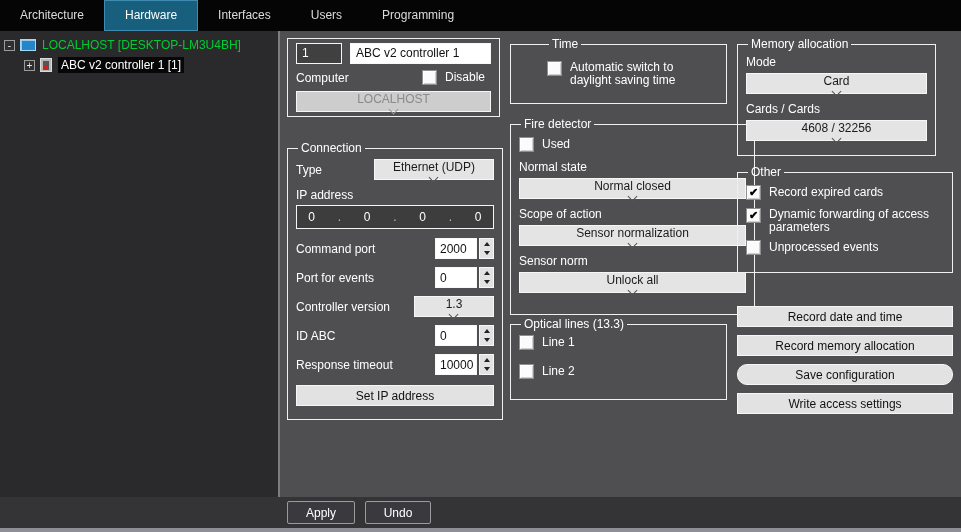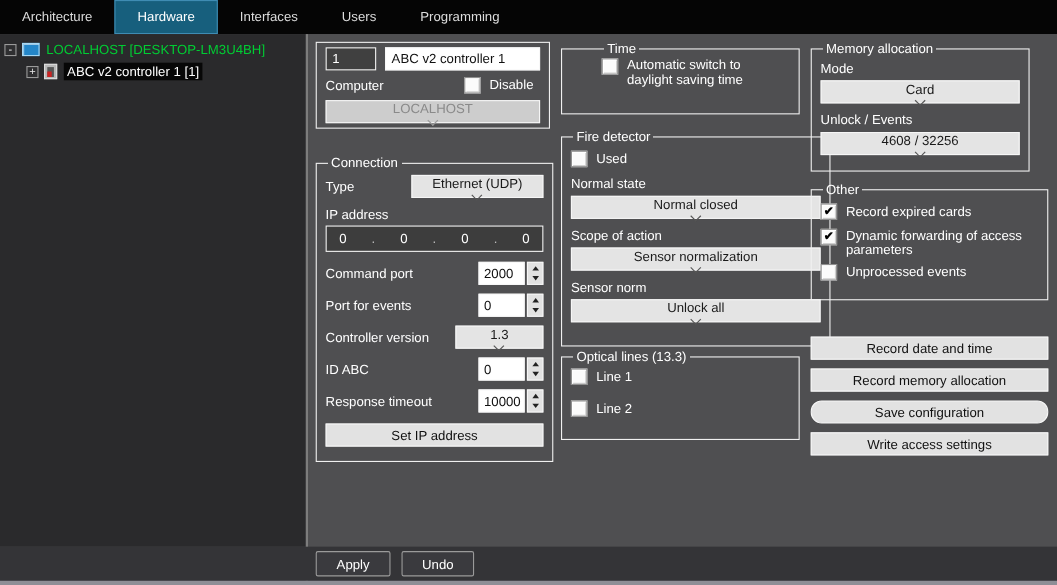--- a/index.html
+++ b/index.html
@@ -161,21 +161,21 @@
   .g-time       { left:230px; top:6px;   width:217px; height:67px;padding-left:36px;  }
   .g-fire       { left:230px; top:86px;  width:245px; height:198px; }
   .g-optical    { left:230px; top:286px; width:217px; height:83px;  }
   .g-memory     { left:457px; top:6px;   width:199px; height:119px; }
   .g-other      { left:457px; top:134px; width:216px; height:108px; }
 
   .mb3 { margin-bottom:3px; } .mb4 { margin-bottom:4px; }
   .mb6 { margin-bottom:6px; } .mb8 { margin-bottom:8px; }
   .mb9 { margin-bottom:9px; } .mb10 { margin-bottom:10px; }
   .mb14 { margin-bottom:14px; }
-  .mt2 { margin-top:2px; } .mt4 { margin-top:4px; } .mt8 { }
+  .mt2 { margin-top:2px; } .mt4 { margin-top:4px; } .mt8 { margin-top:8px; }
 
   
   .footer {
     position:absolute; left:0; top:497px; width:961px; height:31px;
     background:#343437;
   }
   .btn-dark {
     position:absolute; top:4px; height:23px; background:#3a3a3e;
     border:1px solid #9a9a9a; color:#fff; font-size:12px; border-radius:2px;
     font-family:"Liberation Sans", sans-serif; cursor:default;
@@ -345,21 +345,21 @@
     </div>
   </fieldset>
 
   <fieldset class="g-memory">
     <legend>Memory allocation</legend>
     <div class="lbl mt2 mb4">Mode</div>
     <div class="select mb8">
       <span>Card</span>
       <span class="chev"></span>
     </div>
-    <div class="lbl mb4">Unlock / Events</div>
+    <div class="lbl mb4">Cards / Cards</div>
     <div class="select">
       <span>4608 / 32256</span>
       <span class="chev"></span>
     </div>
   </fieldset>
 
   <fieldset class="g-other">
     <legend>Other</legend>
     <div class="cbrow mt4 mb8">
       <span class="checkbox checked"></span>

